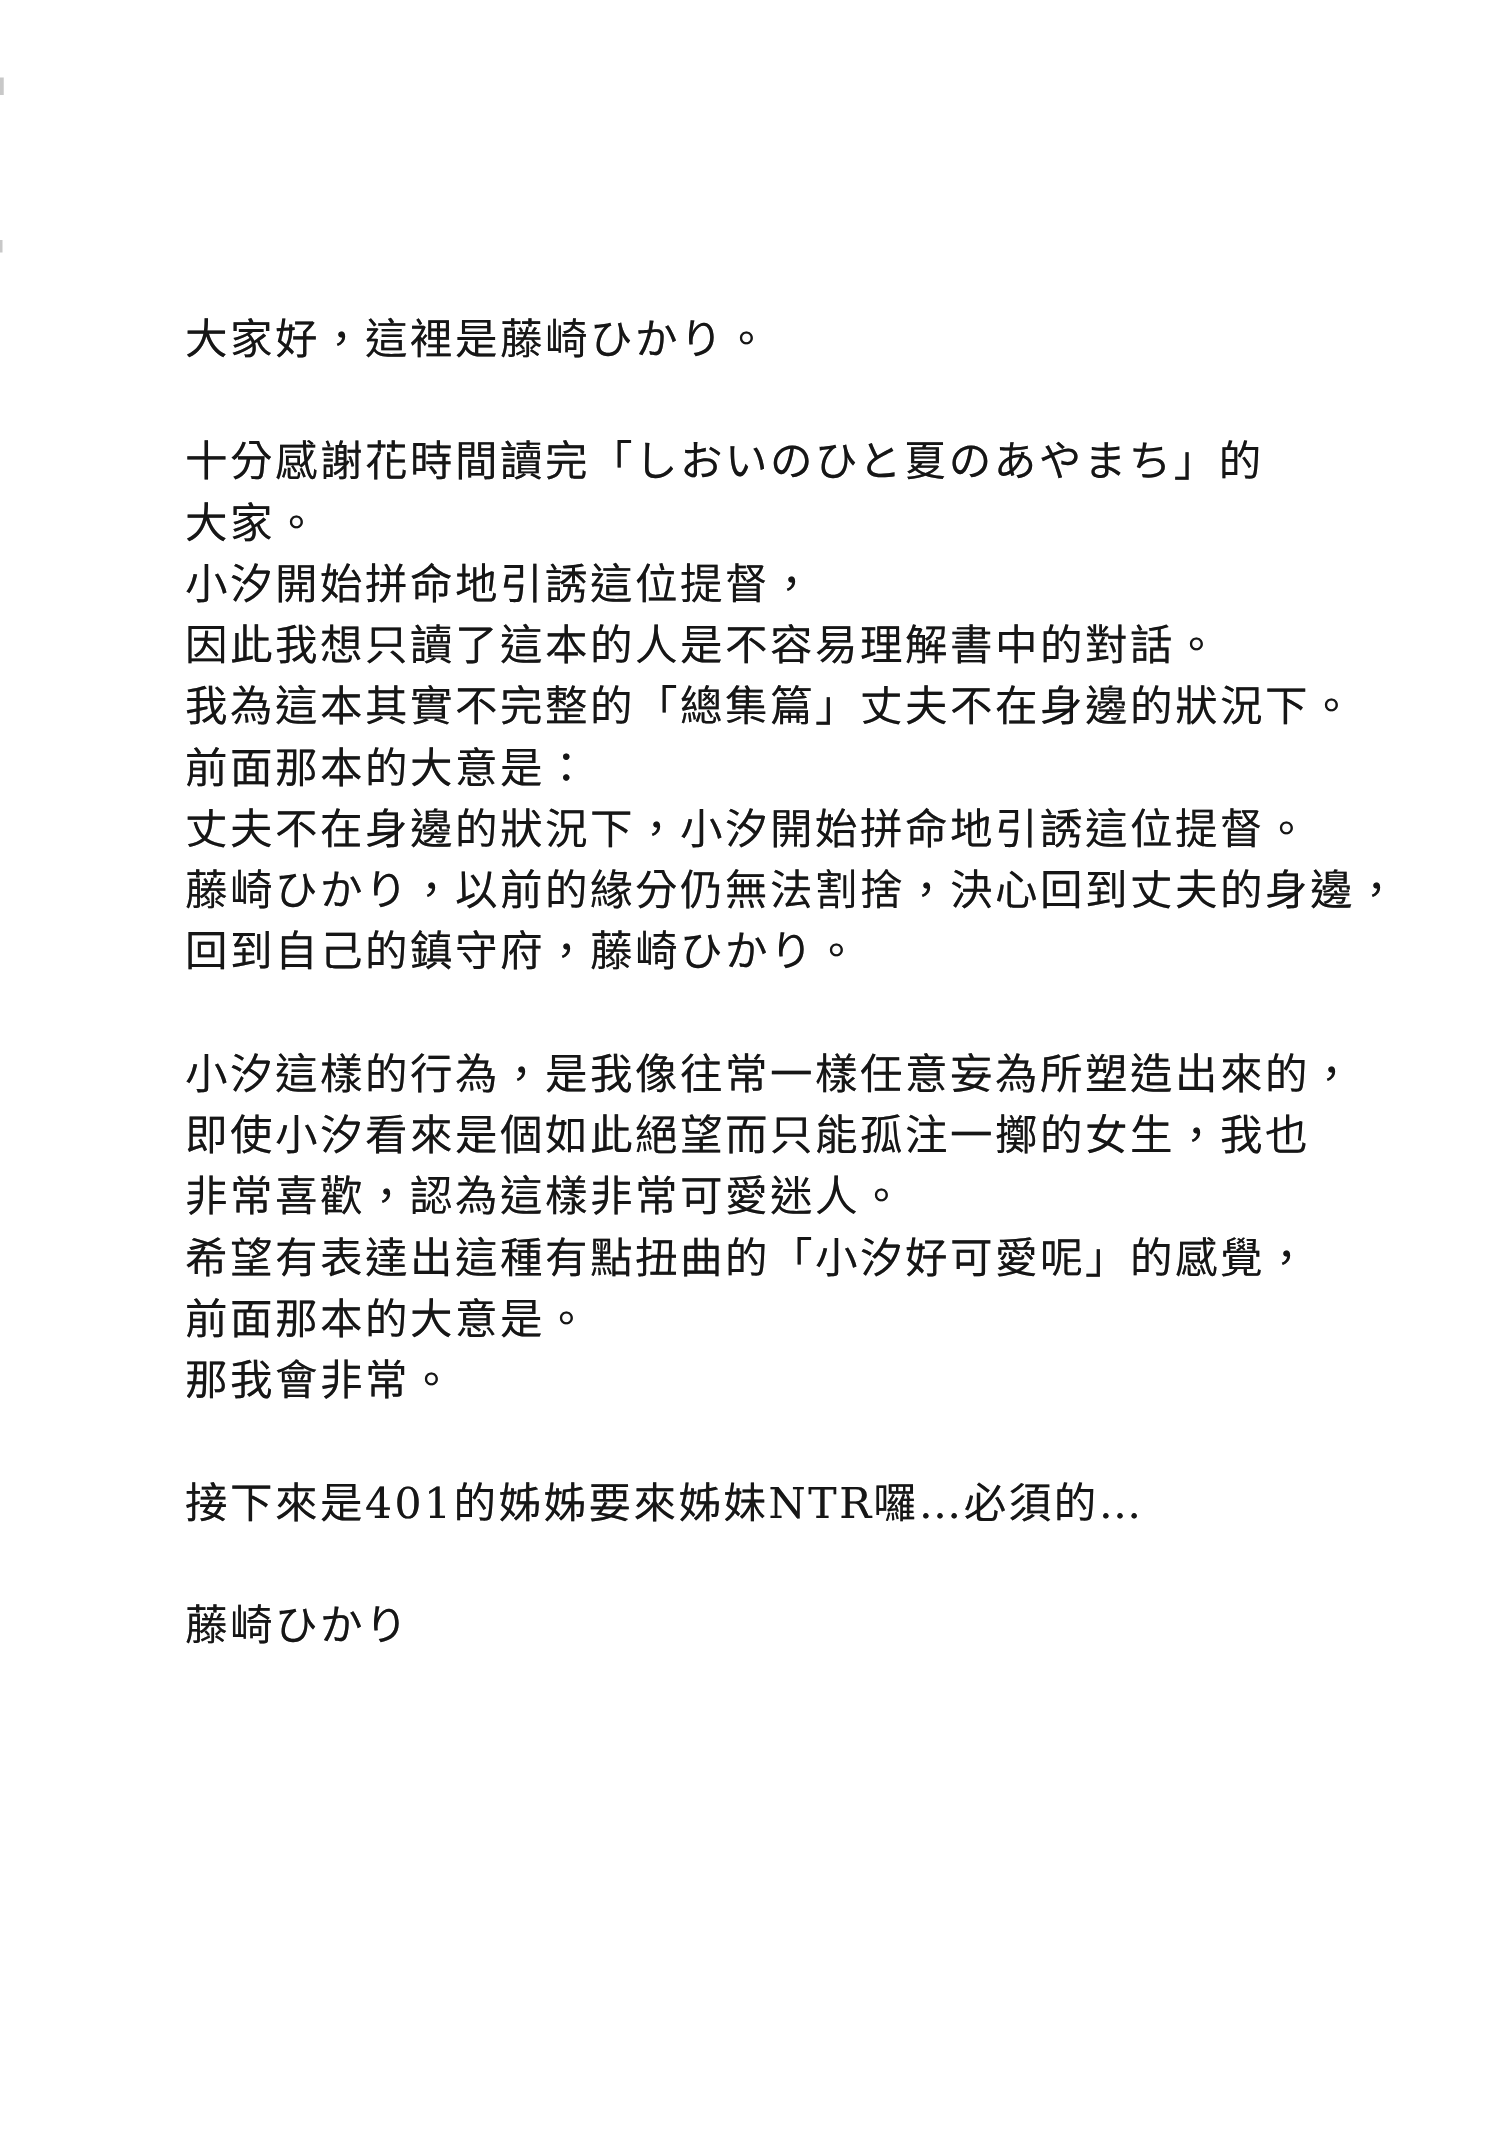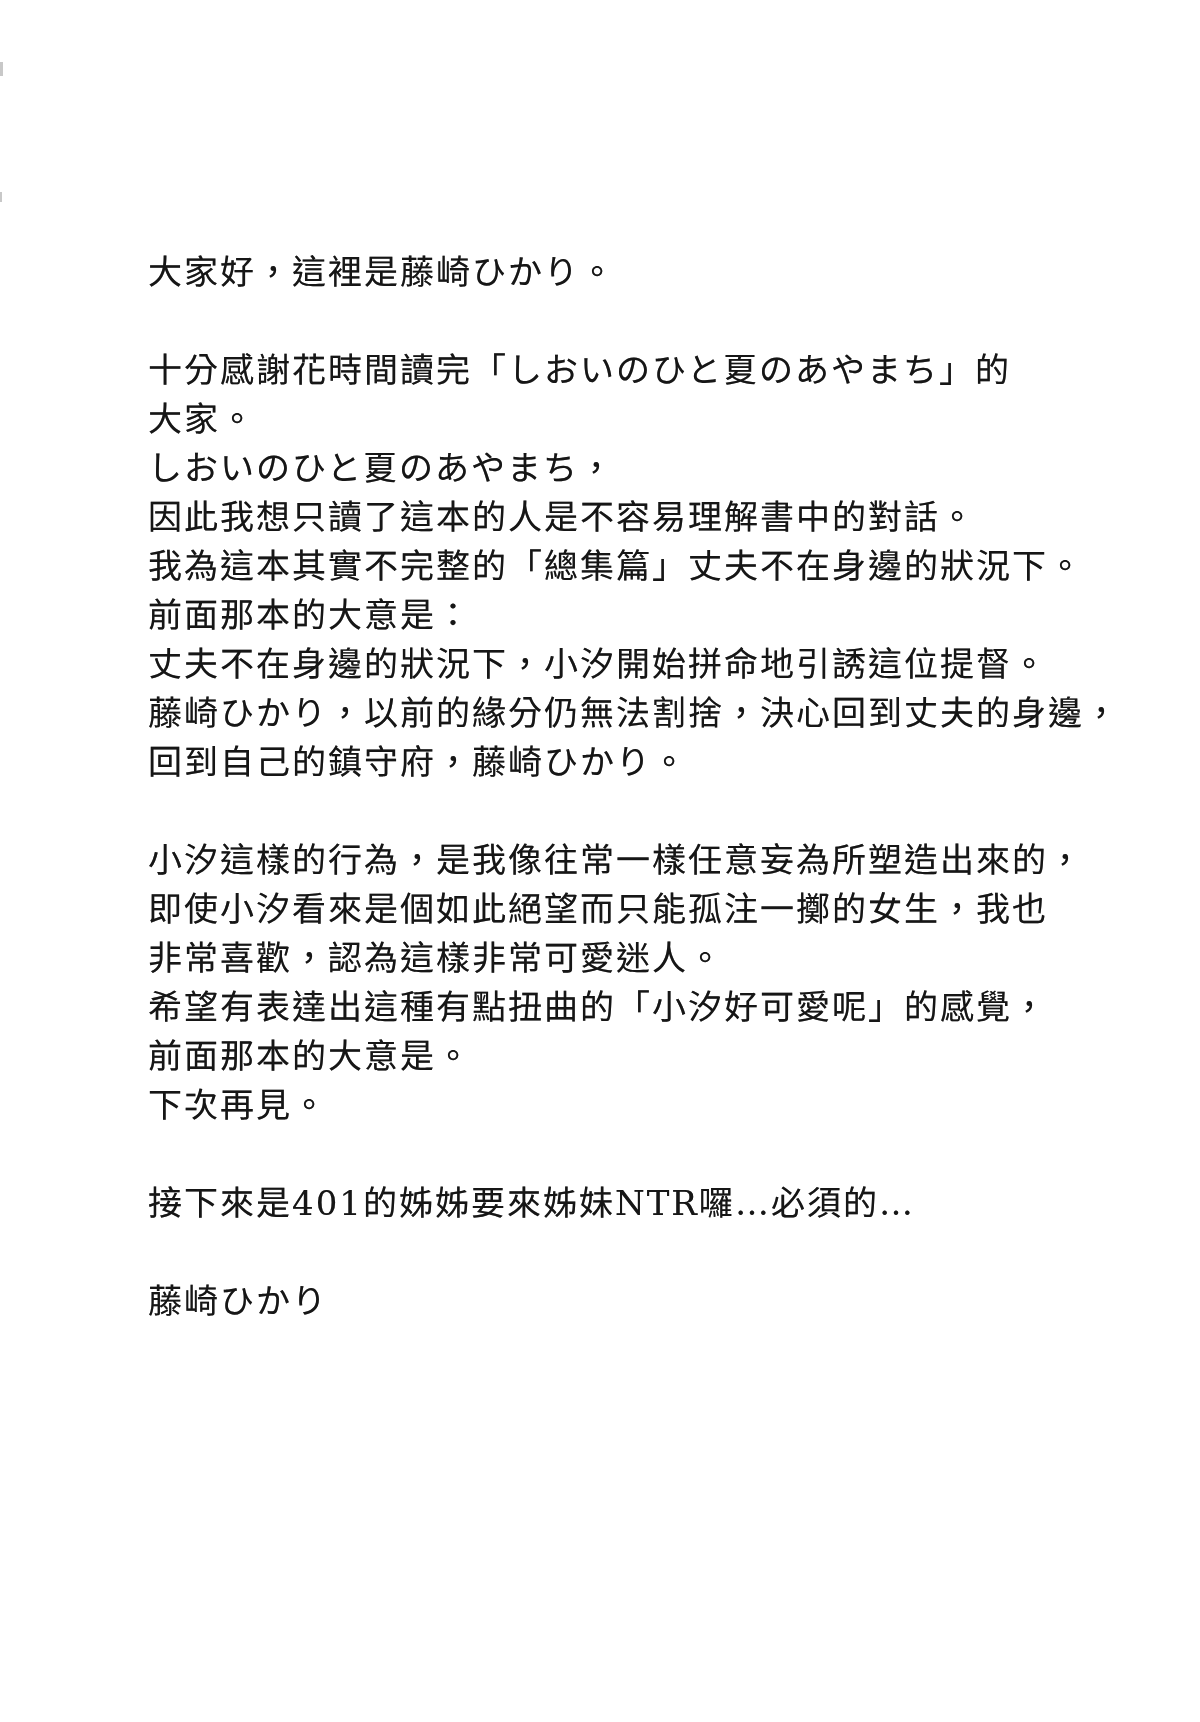--- a/index.html
+++ b/index.html
@@ -56,32 +56,32 @@
 
 <div class="page">
   <div class="scan-speck speck-1"></div>
   <div class="scan-speck speck-2"></div>
 
   <div class="text-block">
     <div class="line">大家好，這裡是藤崎ひかり。</div>
     <div class="line blank"></div>
     <div class="line">十分感謝花時間讀完「しおいのひと夏のあやまち」的</div>
     <div class="line">大家。</div>
-    <div class="line">しおいのひと夏のあやまち，</div>
+    <div class="line">小汐開始拼命地引誘這位提督，</div>
     <div class="line">因此我想只讀了這本的人是不容易理解書中的對話。</div>
     <div class="line">我為這本其實不完整的「總集篇」丈夫不在身邊的狀況下。</div>
     <div class="line">前面那本的大意是：</div>
     <div class="line">丈夫不在身邊的狀況下，小汐開始拼命地引誘這位提督。</div>
     <div class="line">藤崎ひかり，以前的緣分仍無法割捨，決心回到丈夫的身邊，</div>
     <div class="line">回到自己的鎮守府，藤崎ひかり。</div>
     <div class="line blank"></div>
     <div class="line">小汐這樣的行為，是我像往常一樣任意妄為所塑造出來的，</div>
     <div class="line">即使小汐看來是個如此絕望而只能孤注一擲的女生，我也</div>
     <div class="line">非常喜歡，認為這樣非常可愛迷人。</div>
     <div class="line">希望有表達出這種有點扭曲的「小汐好可愛呢」的感覺，</div>
     <div class="line">前面那本的大意是。</div>
-    <div class="line">下次再見。</div>
+    <div class="line">那我會非常。</div>
     <div class="line blank"></div>
     <div class="line">接下來是401的姊姊要來姊妹NTR囉…必須的…</div>
     <div class="line blank"></div>
     <div class="line">藤崎ひかり</div>
   </div>
 </div>
 
 </body></html>

